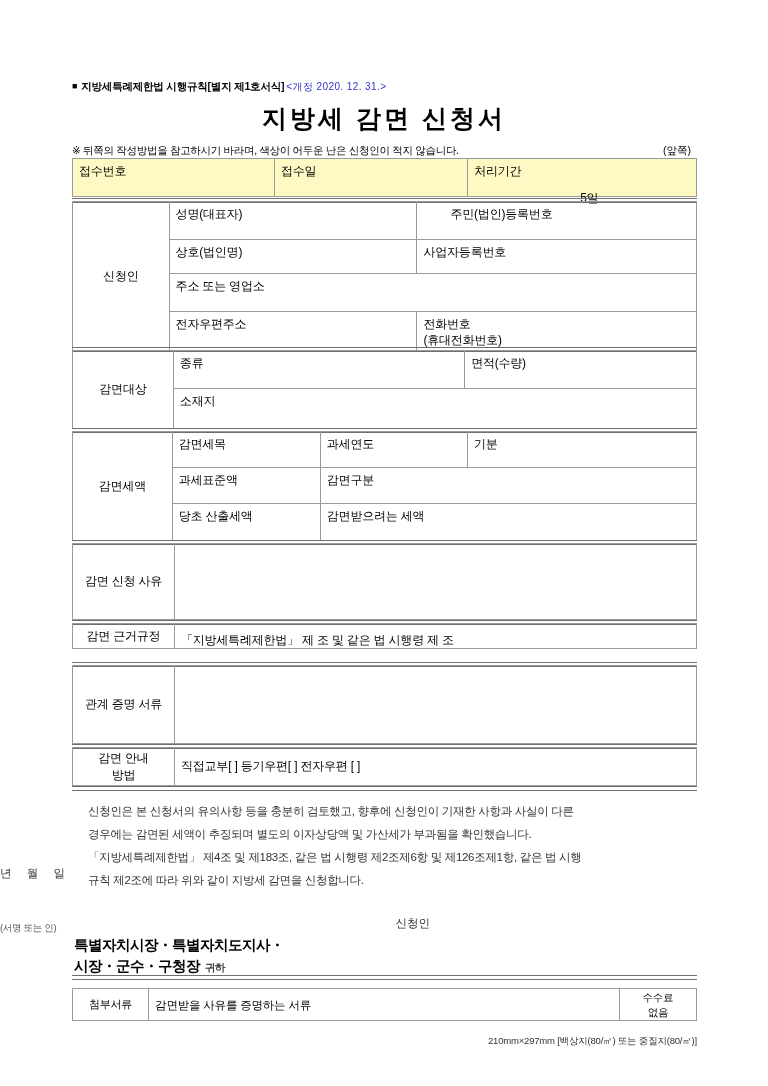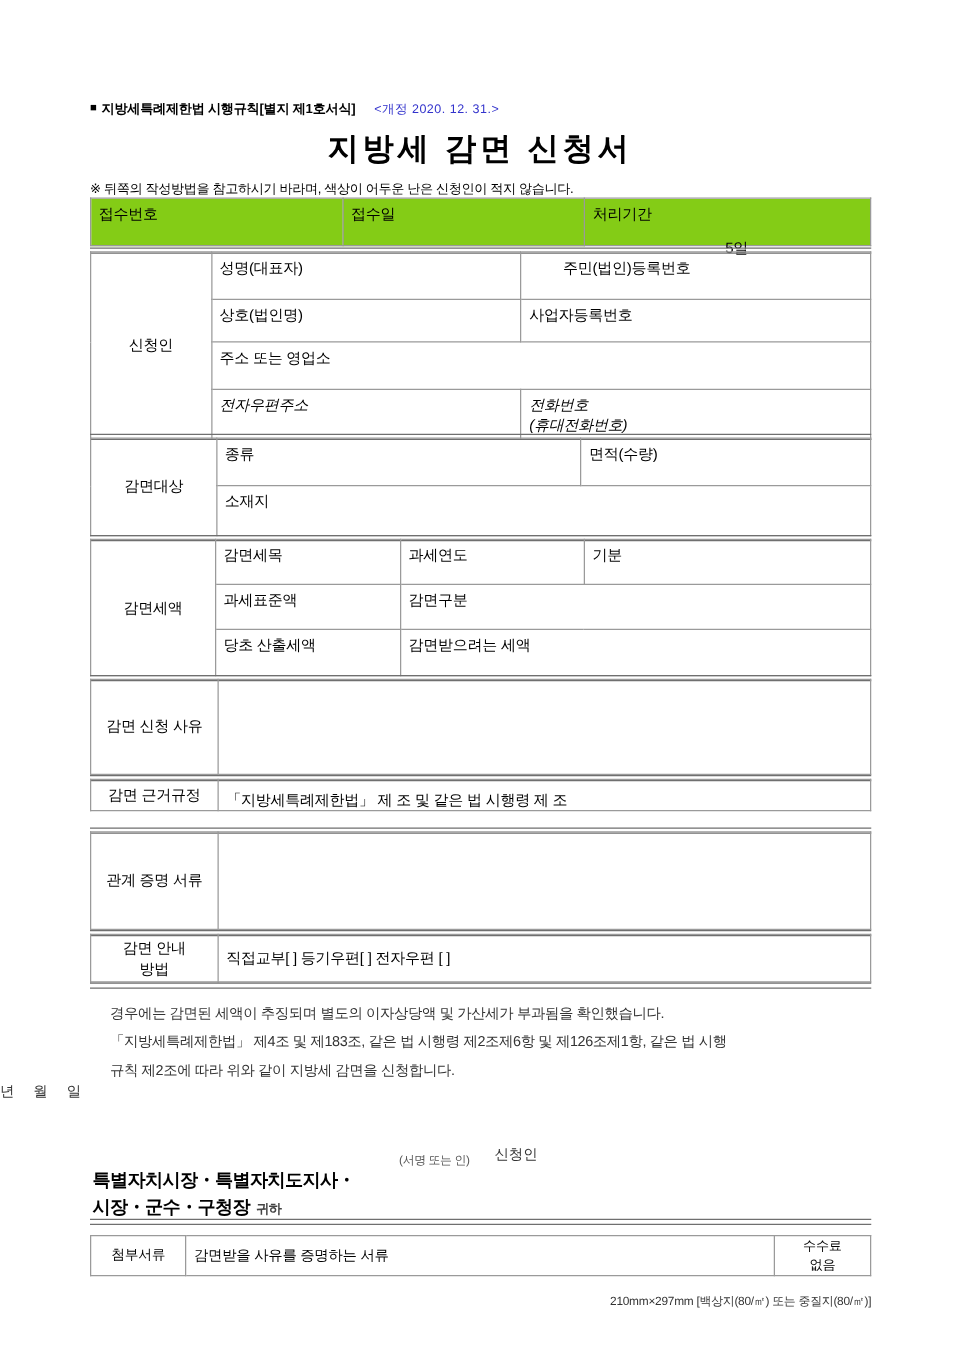--- a/index.html
+++ b/index.html
@@ -12,21 +12,21 @@
   }
   .page{position:relative;width:768px;height:1086px;}
 
   
   .formline{
     position:absolute;left:72px;top:80px;
     font-size:10.5px;letter-spacing:-0.2px;white-space:nowrap;
   }
   .formline .sq{font-size:9px;vertical-align:1px;margin-right:4px;}
   .formline b{font-weight:bold;}
-  .rev{color:#3333cc;font-size:10px;letter-spacing:0.4px;margin-left:15px;}
+  .rev{color:#3333cc;font-size:10px;letter-spacing:0.4px;margin-left:2px;}
 
   .title{
     position:absolute;left:0;top:102px;width:768px;
     text-align:center;font-size:25px;font-weight:bold;
     letter-spacing:3px;
   }
 
   .note{
     position:absolute;left:72px;top:144px;
     font-size:10.5px;letter-spacing:-0.3px;white-space:nowrap;
@@ -40,21 +40,21 @@
   .blk{position:absolute;left:72px;width:625px;border-collapse:collapse;}
   .blk td{
     border:1px solid #9a9a9a;
     font-size:12px;
     padding:4px 0 0 6px;
     vertical-align:top;
     letter-spacing:-0.2px;
     line-height:1.35;
   }
   .blk td.mid{vertical-align:middle;text-align:center;padding:0;}
-  .gray{background:#84cc16;}
+  .gray{background:#fef9c3;}
   .nb-left{border-left:none;}
   .nb-right{border-right:none;}
 
   
   .drule{
     position:absolute;left:72px;width:625px;height:3px;
     border-top:1px solid #6f6f6f;border-bottom:1px solid #6f6f6f;
   }
 
   
@@ -68,21 +68,21 @@
   .dateline{
     position:absolute;left:0;top:866px;width:691px;
     font-size:11.5px;letter-spacing:6px;color:#333;
   }
   .applicant-sign{
     position:absolute;left:0;top:916px;width:430px;
     text-align:right;font-size:11.5px;color:#333;
   }
   .seal{
     position:absolute;left:0;top:922px;width:695px;
-    text-align:center;font-size:9.5px;color:#555;letter-spacing:-0.3px;
+    text-align:left;font-size:9.5px;color:#555;letter-spacing:-0.3px;
   }
   .recipient{
     position:absolute;left:74px;top:935px;
     font-size:14.5px;font-weight:bold;line-height:1.45;letter-spacing:-0.5px;
   }
   .recipient .gwiha{font-size:10.5px;font-weight:bold;margin-left:5px;color:#444;}
 
   .papernote{
     position:absolute;left:0;top:1035px;width:697px;
     text-align:right;font-size:9.5px;color:#333;letter-spacing:-0.2px;
@@ -93,20 +93,21 @@
 
 <div class="page">
 
   <div class="formline">
     <span class="sq">■</span><b>지방세특례제한법 시행규칙[별지 제1호서식]</b><span class="rev">&lt;개정 2020. 12. 31.&gt;</span>
   </div>
 
   <div class="title">지방세 감면 신청서</div>
 
   <div class="note">※ 뒤쪽의 작성방법을 참고하시기 바라며, 색상이 어두운 난은 신청인이 적지 않습니다.</div>
+  <div class="pageside">(앞쪽)</div>
 
   <table class="blk" style="top:158px;">
     <tbody>
         <tr style="height:38px;">
       <td class="gray" style="width:202px;">접수번호</td>
       <td class="gray" style="width:193px;">접수일</td>
       <td class="gray" style="width:230px;position:relative;">
         <span>처리기간</span>
         <span style="position:absolute;left:112px;top:31px;">5일</span>
       </td>
@@ -123,21 +124,21 @@
       <td style="width:258px;">성명(대표자)</td>
       <td class="nb-right" style="width:263px;padding-left:33px;">주민(법인)등록번호</td>
     </tr>
     <tr style="height:34px;">
       <td>상호(법인명)</td>
       <td class="nb-right">사업자등록번호</td>
     </tr>
     <tr style="height:38px;">
       <td class="nb-right" colspan="2">주소 또는 영업소</td>
     </tr>
-    <tr style="height:40px;font-style:italic;">
+    <tr style="height:40px;">
       <td>전자우편주소</td>
       <td class="nb-right">
         <div>전화번호</div>
         <div>(휴대전화번호)</div>
       </td>
     </tr>
   </tbody>
     </table>
 
   <div class="drule" style="top:347px;"></div>
@@ -219,20 +220,21 @@
         <div>방법</div>
       </td>
       <td class="nb-right" style="width:521px;padding-top:10px;">직접교부[  ]   등기우편[  ]   전자우편 [  ]</td>
     </tr>
   </tbody>
     </table>
 
   <div class="drule" style="top:786px;"></div>
 
   <div class="decl">
+    <p>신청인은 본 신청서의 유의사항 등을 충분히 검토했고, 향후에 신청인이 기재한 사항과 사실이 다른</p>
     <p>경우에는 감면된 세액이 추징되며 별도의 이자상당액 및 가산세가 부과됨을 확인했습니다.</p>
     <p>「지방세특례제한법」 제4조 및 제183조, 같은 법 시행령 제2조제6항 및 제126조제1항, 같은 법 시행</p>
     <p>규칙 제2조에 따라 위와 같이 지방세 감면을 신청합니다.</p>
   </div>
 
   <div class="dateline">년       월       일</div>
   <div class="applicant-sign">신청인</div>
   <div class="seal">(서명 또는 인)</div>
 
   <div class="recipient">

